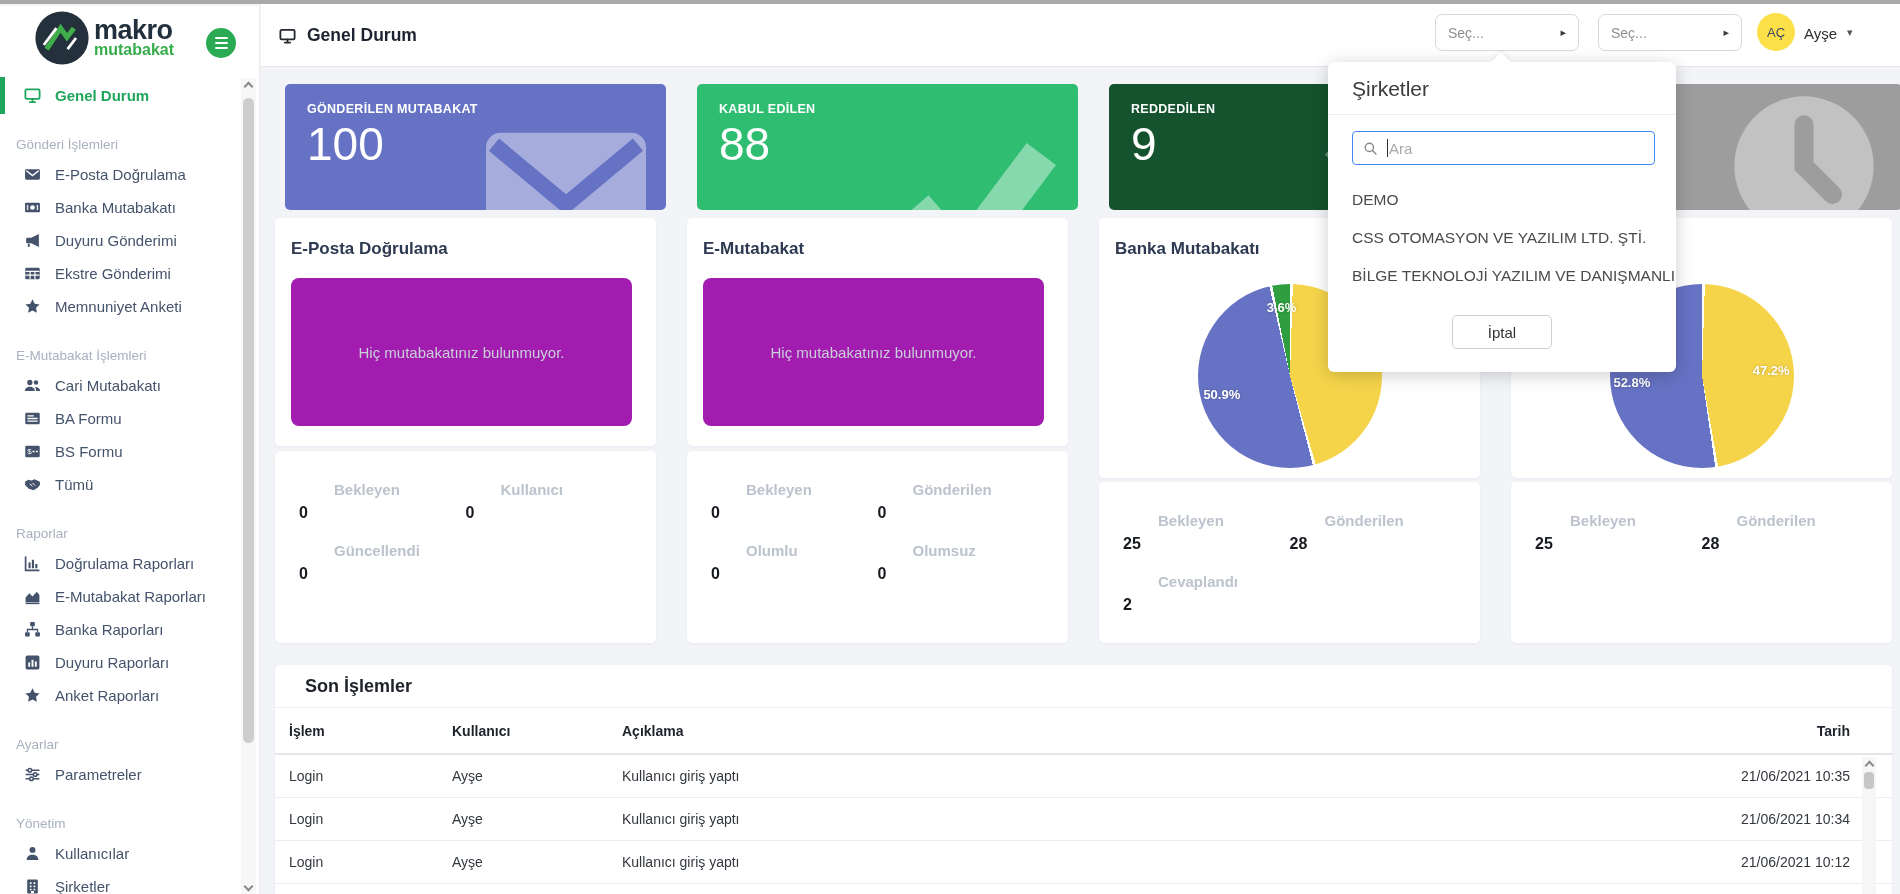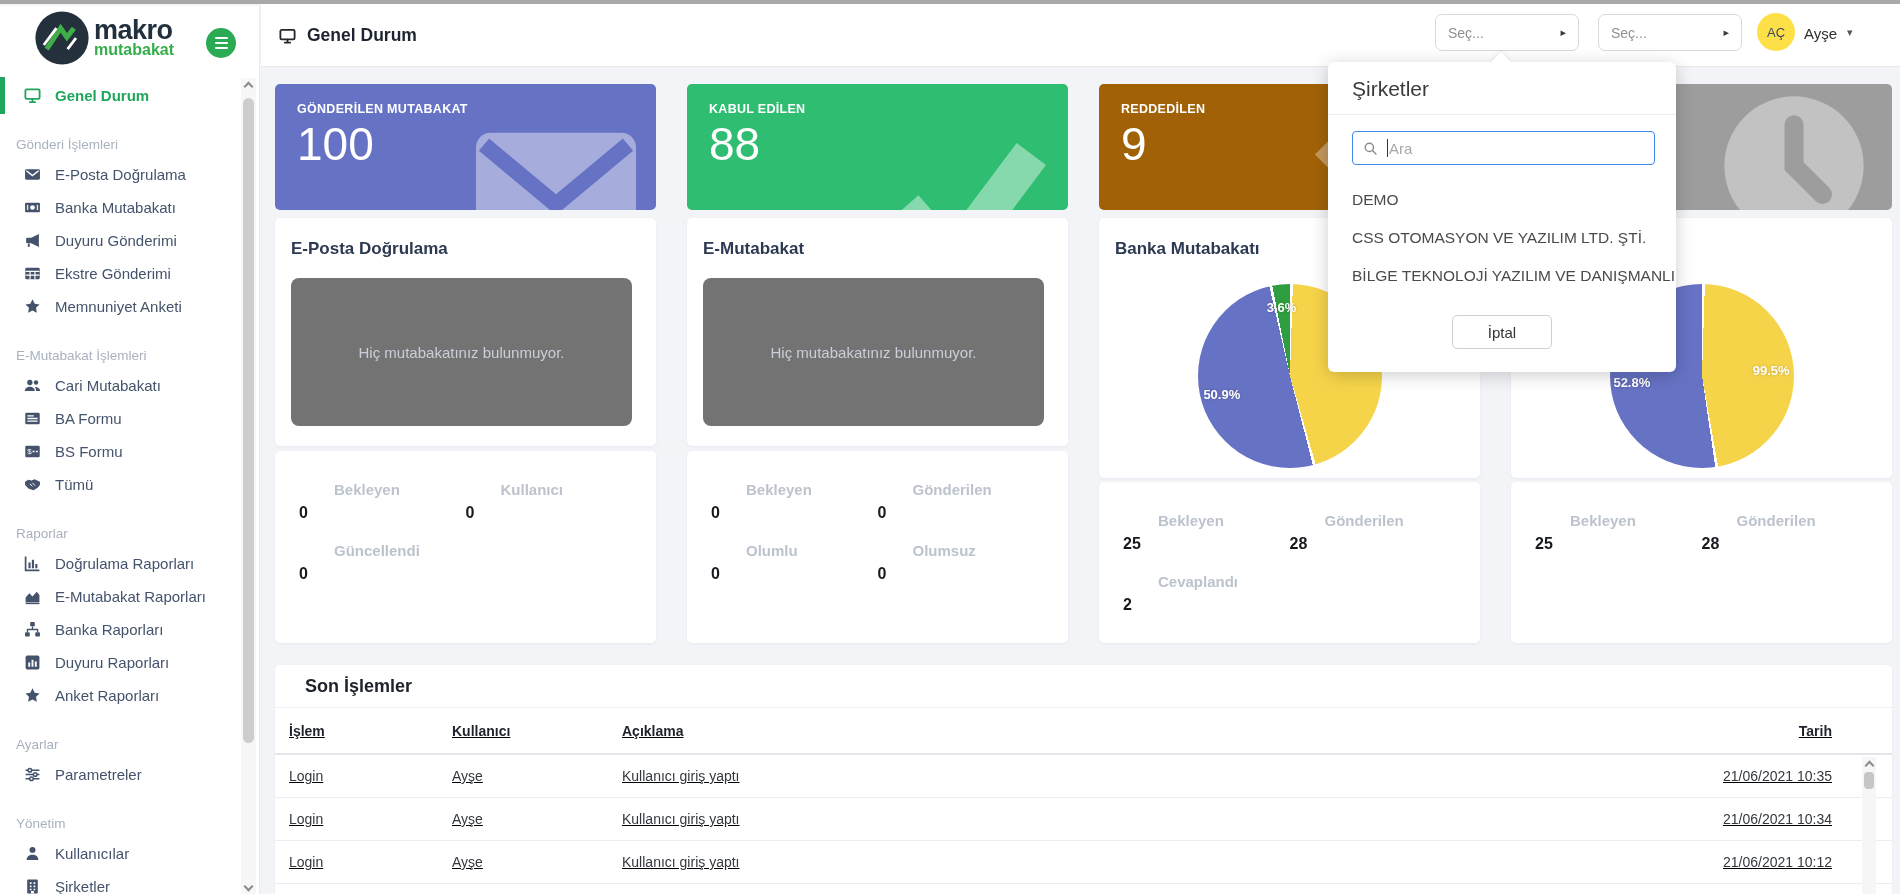--- a/index.html
+++ b/index.html
@@ -41,44 +41,44 @@
   .sel .arr{margin-left:auto;color:#3a3a3a;font-size:11px;}
   .sel1{left:1174px;} .sel2{left:1337px;}
   .avatar{position:absolute;left:1496px;top:9px;width:38px;height:38px;border-radius:50%;background:#fde047;color:#3c4a63;display:flex;align-items:center;justify-content:center;font-size:13px;cursor:pointer;}
   .uname{position:absolute;left:1543px;top:21px;font-size:15px;color:#2f2f2f;cursor:pointer;}
   .ucaret{position:absolute;left:1586px;top:22px;font-size:11px;color:#555;}
 
   
   .main{position:absolute;left:261px;top:67px;width:1639px;height:827px;overflow:hidden;}
   .card{position:absolute;background:#fff;border-radius:5px;box-shadow:0 1px 3px rgba(25,35,60,.05);}
 
-  .stat-row{position:absolute;left:14px;top:17px;width:1450px;height:126px;display:flex;gap:31px;}
+  .stat-row{position:absolute;left:24px;top:17px;width:1450px;height:126px;display:flex;gap:31px;}
   .stat-card{position:relative;width:381px;height:126px;border-radius:5px;overflow:hidden;color:#fff;flex:0 0 381px;}
   .stat-card-label{position:absolute;left:22px;top:18px;font-size:12.5px;font-weight:bold;letter-spacing:.3px;}
   .stat-card-value{position:absolute;left:22px;top:34px;font-size:46px;font-weight:300;line-height:1.15;}
   .wm{position:absolute;right:20px;top:32px;width:160px;height:160px;}
   .wm svg{width:100%;height:100%;display:block;}
   .wm-clock{top:6px;right:22px;width:152px;height:152px;}
   .wm-check{top:40px;}
 
   .chart-card{left:14px;top:151px;width:381px;height:228px;}
   .card-title{padding:21px 22px 0 16px;font-size:17px;font-weight:bold;color:#2c3950;}
-  .empty-box{margin:19px 24px 0 16px;height:148px;background:#737373;border-radius:8px;display:flex;align-items:center;justify-content:center;color:#c9cfd9;font-size:15px;}
+  .empty-box{margin:19px 24px 0 16px;height:148px;background:#a21caf;border-radius:8px;display:flex;align-items:center;justify-content:center;color:#c9cfd9;font-size:15px;}
   .stats-card{left:14px;top:384px;width:381px;height:192px;}
   .stats-grid{display:grid;grid-template-columns:1fr 1fr;row-gap:20px;padding:30px 24px 0 24px;}
   .stat-label{font-size:15px;font-weight:bold;color:#bcc3cd;margin-left:35px;}
   .stat-value{font-size:16px;font-weight:bold;color:#16191e;margin-top:6px;}
 
   .pie{position:absolute;left:calc(50% - 92px);top:66px;width:184px;height:184px;border-radius:50%;}
   .pie-label{position:absolute;transform:translate(-50%,-50%);color:#fff;font-weight:bold;font-size:13px;text-shadow:0 0 3px rgba(0,0,0,.25);white-space:nowrap;}
 
   
   .table-card{left:14px;top:598px;width:1617px;height:300px;}
   .tbl-title{height:43px;display:flex;align-items:center;padding:0 30px;font-size:18px;font-weight:bold;color:#1d222b;border-bottom:1px solid #eef0f3;}
-  .thead,.trow{display:grid;grid-template-columns:163px 170px 1fr 230px;padding:0 60px 0 14px;align-items:center;text-decoration:underline;}
+  .thead,.trow{display:grid;grid-template-columns:163px 170px 1fr 230px;padding:0 42px 0 14px;align-items:center;}
   .thead{height:47px;border-bottom:2px solid #e2e5ea;}
   .thead div{font-size:14px;font-weight:bold;color:#1e232b;}
   .trow{height:43px;border-bottom:1px solid #ecedf0;}
   .tcell{font-size:14px;color:#33383f;}
   .thead .c3,.tcell.c3{text-align:right;}
   .tbl-scroll{position:absolute;right:16px;top:92px;bottom:4px;width:14px;background:#f6f6f6;}
   .tbl-thumb{position:absolute;left:2px;right:2px;top:15px;height:17px;background:#c6c6c6;border-radius:4px;}
 
   
   .popover{position:absolute;left:1328px;top:62px;width:348px;height:310px;background:#fff;border-radius:6px;box-shadow:0 3px 18px rgba(0,0,0,.2);z-index:100;}
@@ -342,21 +342,21 @@
       </div>
       <div class="stat-card" style="background: rgb(46, 189, 113);">
         <div class="stat-card-label">KABUL EDİLEN</div>
         <div class="stat-card-value">88</div>
         <div class="wm wm-check">
           <svg viewBox="0 0 24 24">
             <path d="M2.5 12.5l7 8L21.5 4.5" fill="none" stroke="rgba(255,255,255,.42)" stroke-width="5.5"></path>
           </svg>
         </div>
       </div>
-      <div class="stat-card" style="background: #a16207; text-align: center;">
+      <div class="stat-card" style="background: #14532d; text-align: center;">
         <div class="stat-card-label">REDDEDİLEN</div>
         <div class="stat-card-value">9</div>
         <div class="wm wm-close">
           <svg viewBox="0 0 24 24">
             <path d="M4 4l16 16M20 4L4 20" stroke="rgba(255,255,255,.35)" stroke-width="5"></path>
           </svg>
         </div>
       </div>
       <div class="stat-card" style="background: rgb(157, 157, 157);">
         <div class="stat-card-label"></div>
@@ -436,21 +436,21 @@
         <div>
           <div class="stat-label">Cevaplandı</div>
           <div class="stat-value">2</div>
         </div>
       </div>
   </div>
 
   <div class="card chart-card" style="left:1250px;height:260px;">
     <div class="card-title"></div>
     <div class="pie" style="background: conic-gradient(rgb(255, 255, 255) 0deg, rgb(255, 255, 255) 1.8deg, rgb(246, 212, 74) 1.8deg, rgb(246, 212, 74) 169.92deg, rgb(255, 255, 255) 169.92deg, rgb(255, 255, 255) 171.72deg, rgb(102, 114, 196) 171.72deg, rgb(102, 114, 196) 360deg);">
-        <span class="pie-label" style="left: 161.65px; top: 85.8574px;">99.5%</span>
+        <span class="pie-label" style="left: 161.65px; top: 85.8574px;">47.2%</span>
         <span class="pie-label" style="left: 22.3503px; top: 98.1426px;">52.8%</span>
       </div>
   </div>
   <div class="card stats-card" style="left:1250px;top:415px;height:161px;">
     <div class="stats-grid">
         <div>
           <div class="stat-label">Bekleyen</div>
           <div class="stat-value">25</div>
         </div>
         <div>

